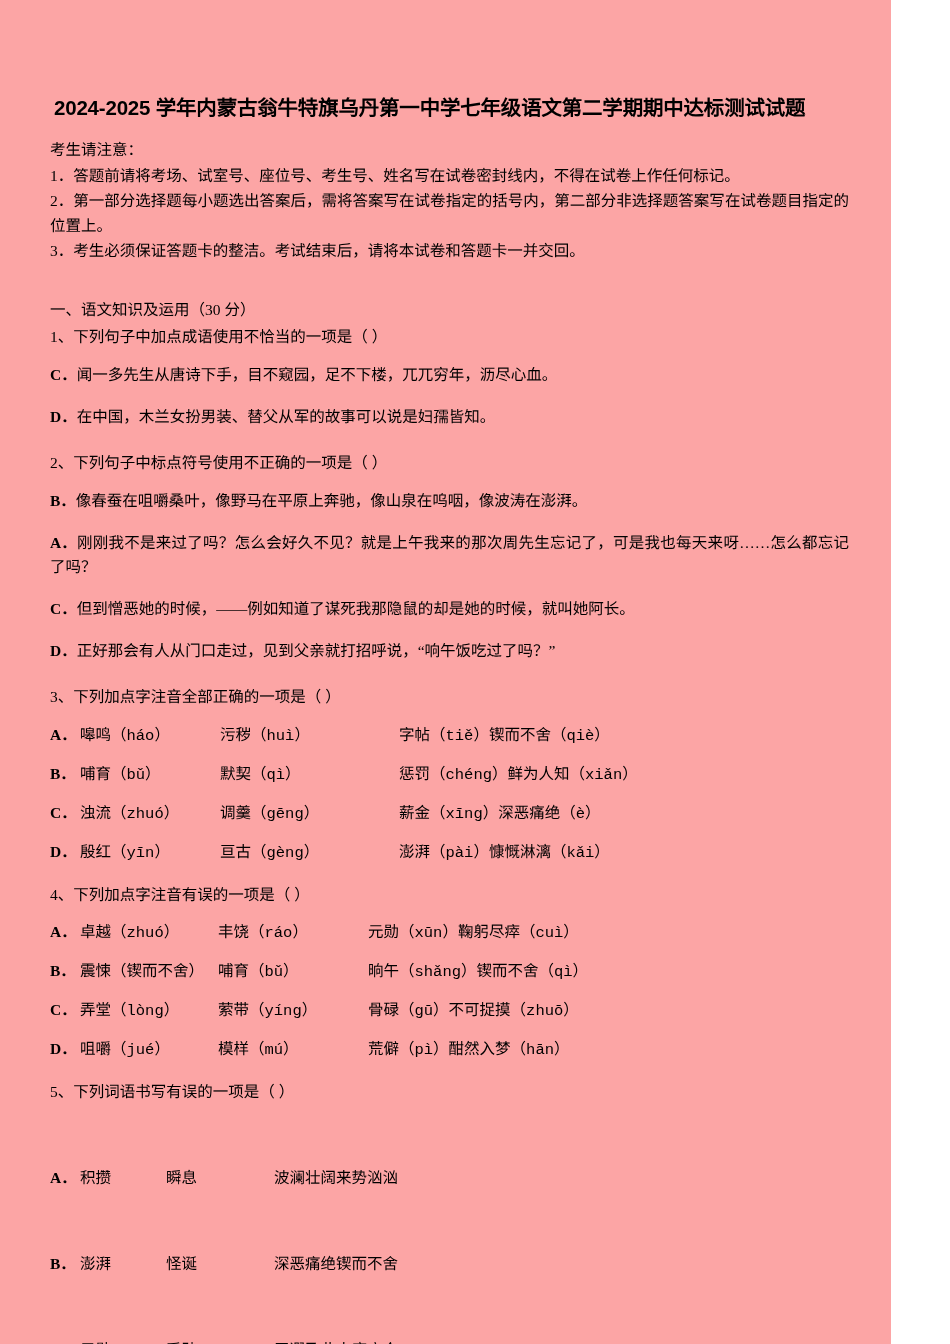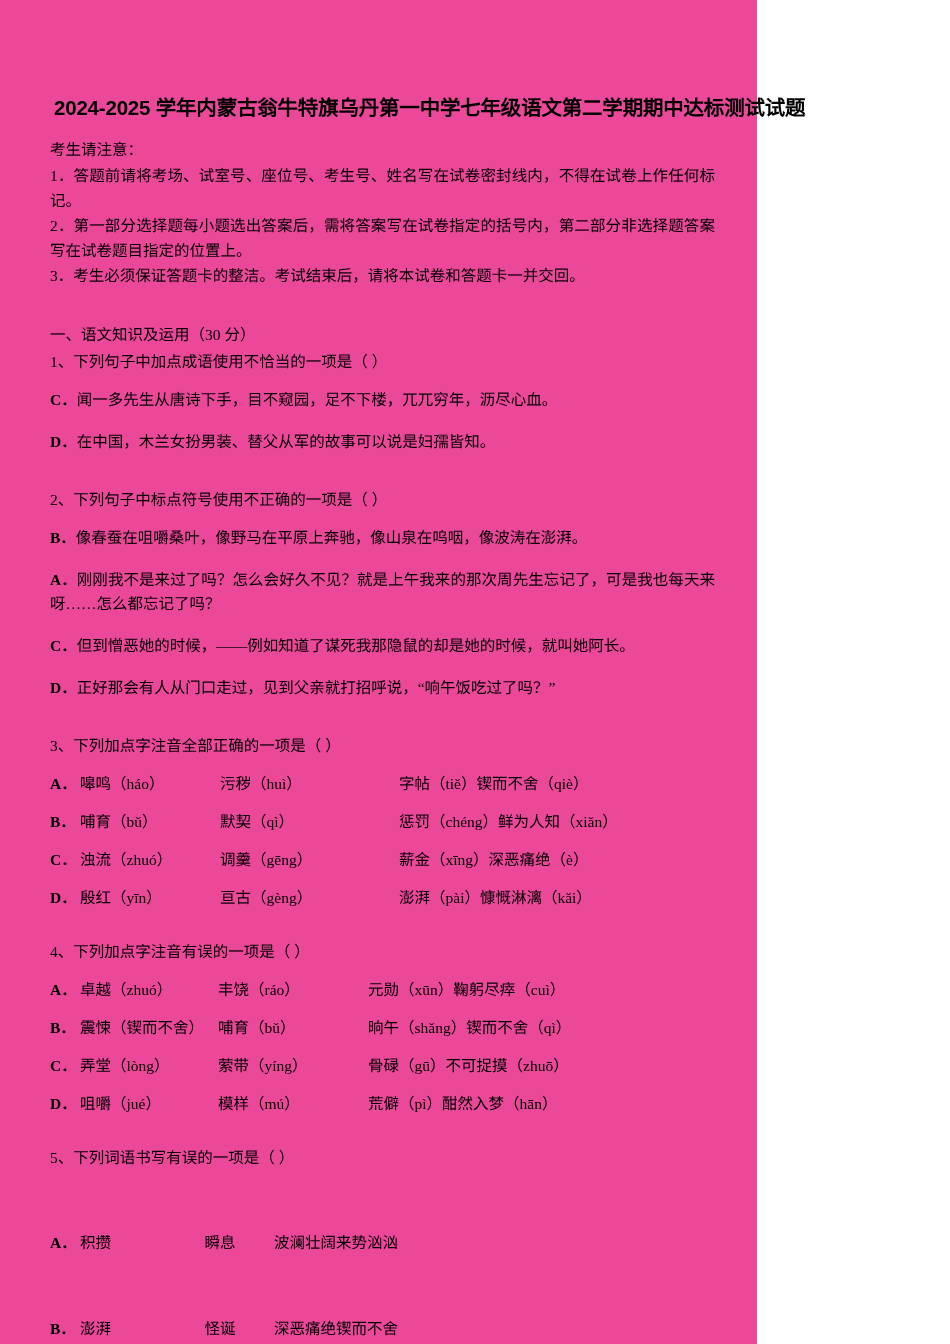--- a/index.html
+++ b/index.html
@@ -9,26 +9,26 @@
     background: #ffffff;
   }
   body {
     width: 950px;
     height: 1344px;
     font-family: "Liberation Serif", "DejaVu Serif", serif;
     color: #000000;
     -webkit-font-smoothing: none;
   }
   .page {
-    width: 757px;
+    width: 891px;
     height: 1344px;
     box-sizing: border-box;
     padding: 96px 42px 0 48px;
     position: relative;
-    background: #ec4899;
+    background: #fca5a5;
   }
 
   
   .paper-title {
     font-family: "Liberation Sans", "DejaVu Sans", sans-serif;
     font-weight: bold;
     font-size: 20.5px;
     letter-spacing: -0.2px;
     text-align: left;
     white-space: nowrap;
@@ -57,21 +57,21 @@
     margin: 34px 0 6px 2px;
   }
 
   
   .q-stem {
     font-size: 15.5px;
     margin: 0 0 4px 2px;
     line-height: 1.6;
   }
   .q-gap {
-    margin-top: 25px;
+    margin-top: 13px;
   }
 
   
   .opt {
     font-size: 15.5px;
     line-height: 1.55;
     margin: 0 0 0 2px;
     padding: 9px 0 9px 0;
     text-align: justify;
     text-justify: inter-ideograph;
@@ -106,24 +106,24 @@
   .grp-pinyin .cell:nth-of-type(3) { width: 148px; }
   .grp-pinyin .cell:nth-of-type(4) { width: auto; margin-left: 31px; }
 
   .grp-pinyin4 .cell:nth-of-type(1) { width: 152px; }
   .grp-pinyin4 .cell:nth-of-type(2) { width: 138px; }
   .grp-pinyin4 .cell:nth-of-type(3) { width: 150px; }
   .grp-pinyin4 .cell:nth-of-type(4) { width: auto; }
 
   .grp-words .cell:nth-of-type(1) { width: 76px; }
   .grp-words .cell:nth-of-type(2) { width: 86px; margin-top: 48px; }
-  .grp-words .cell:nth-of-type(3) { width: 108px; text-align: center; }
+  .grp-words .cell:nth-of-type(3) { width: 108px; }
   .grp-words .cell:nth-of-type(4) { width: auto; }
 
-  .py { font-family: Liberation Serif, serif; }
+  .py { font-family: Liberation Mono, monospace; }
 </style>
 </head>
 <body>
 
 <div class="page">
 
   <h1 class="paper-title">2024-2025 学年内蒙古翁牛特旗乌丹第一中学七年级语文第二学期期中达标测试试题</h1>
 
   <div class="notice">
     <p class="notice-head">考生请注意：</p>

